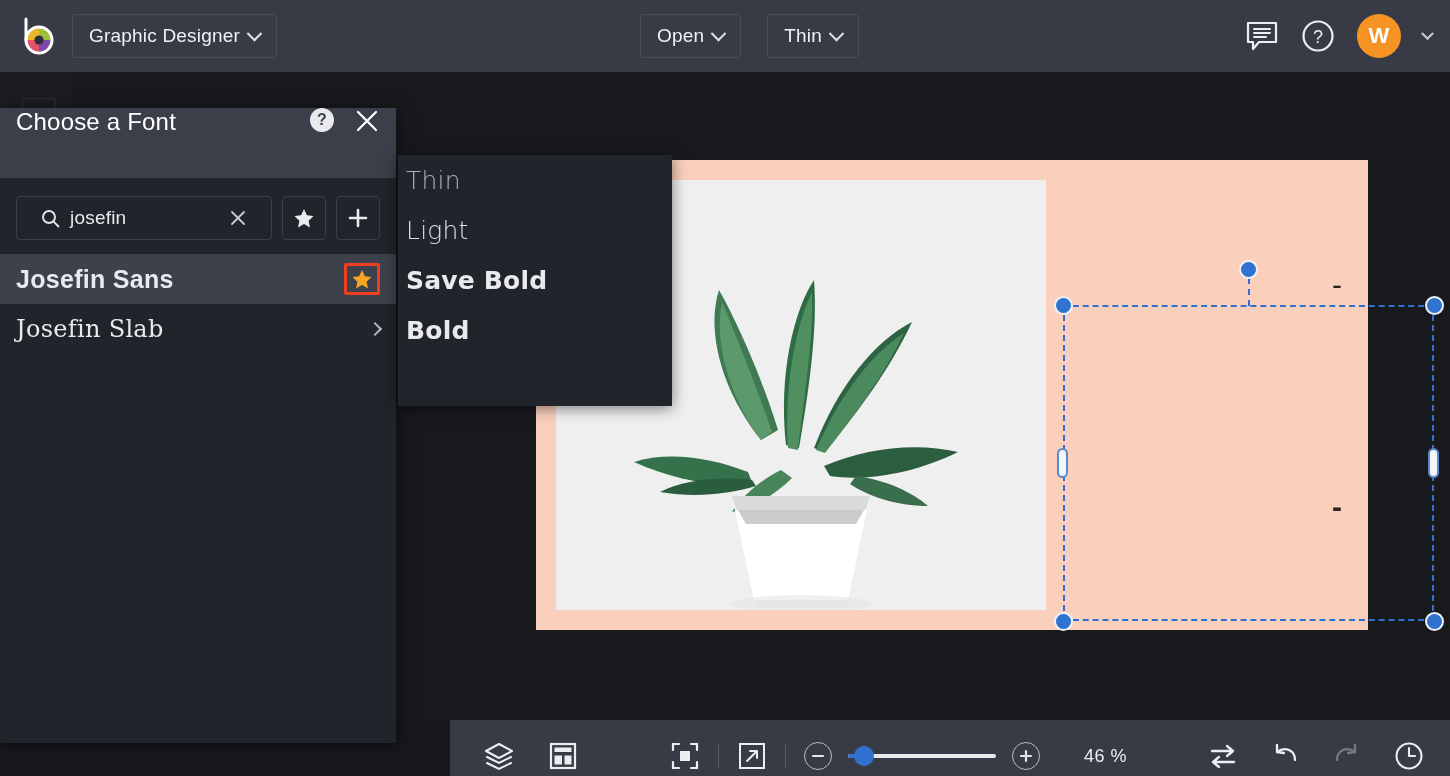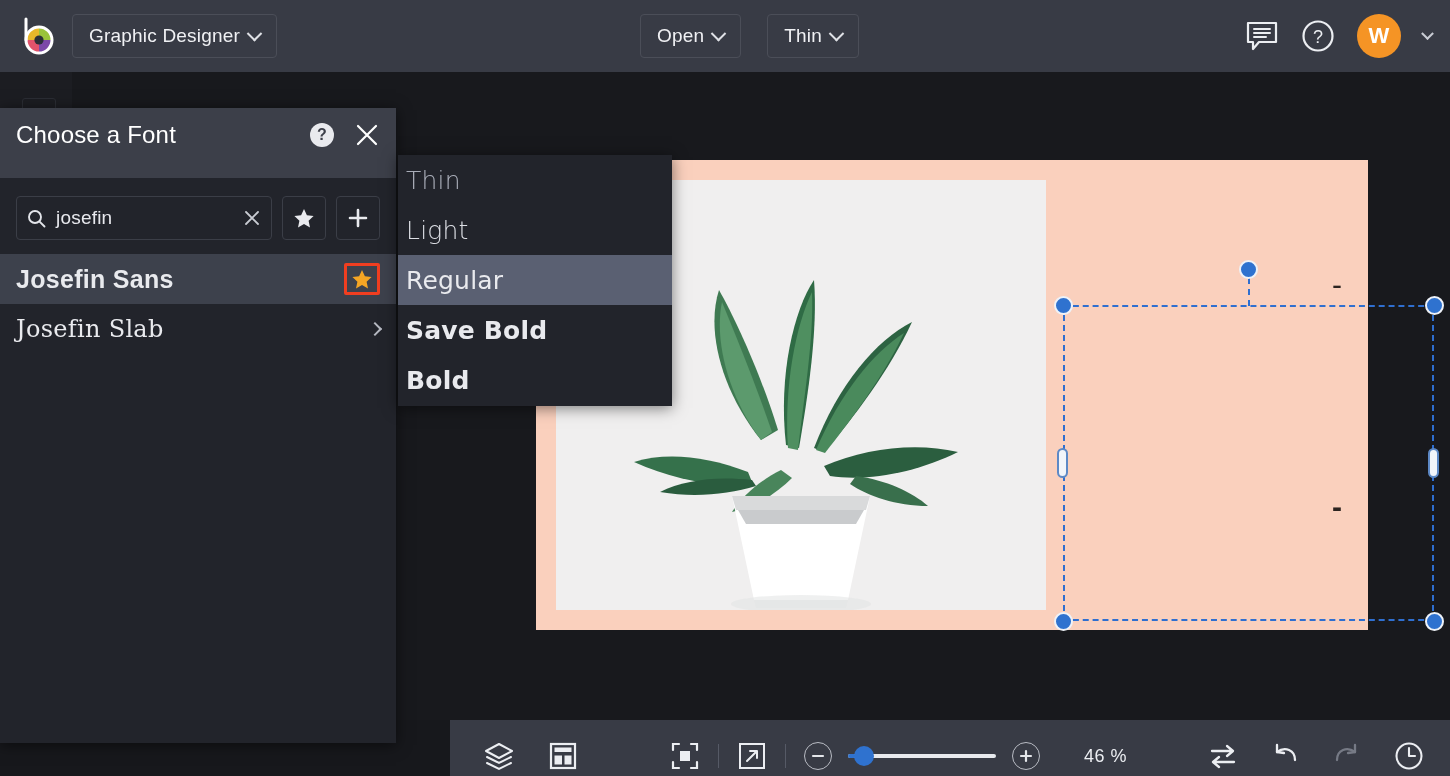--- a/index.html
+++ b/index.html
@@ -90,34 +90,34 @@
   .slider-fill { position: absolute; left: 0; width: 8px; height: 4px; background: #2f72cf; border-radius: 2px; }
   .slider-thumb { position: absolute; left: 6px; width: 20px; height: 20px; border-radius: 50%; background: #2f72cf; }
   .zoom-label { color: #eceef2; font-size: 18px; letter-spacing: .5px; margin-left: 28px; }
 
   
   .font-panel {
     position: absolute; left: 0; top: 108px; width: 396px; height: 635px;
     background: #22242b; box-shadow: 0 2px 14px rgba(0,0,0,.55);
   }
   .fp-header {
-    height: 70px; background: #3c3f49; display: flex; align-items: center;
+    height: 70px; background: #3c3f49; display: flex; align-items: flex-start;
     padding: 0 16px 16px 16px;
   }
   .fp-title { color: #ffffff; font-size: 24px; flex: 1; letter-spacing: .2px; }
   .fp-help {
     width: 24px; height: 24px; border-radius: 50%; background: #e9eaee; color: #3c3f49;
     font-size: 16px; font-weight: bold; display: flex; align-items: center; justify-content: center;
     margin-right: 20px; cursor: pointer;
   }
   .fp-body { padding: 18px 16px 0 16px; }
   .search-row { display: flex; gap: 10px; }
   .search-box {
     flex: 1; height: 44px; border: 1px solid #3b3e47; border-radius: 4px;
-    display: flex; align-items: center; padding: 0 10px; gap: 10px; background: #22242b;
+    display: flex; align-items: center; padding: 0 24px; gap: 10px; background: #22242b;
   }
   .search-val { flex: 1; color: #e8e9ee; font-size: 19px; letter-spacing: .2px; }
   .sq-btn {
     width: 44px; height: 44px; border: 1px solid #3b3e47; border-radius: 4px; background: #22242b;
     display: flex; align-items: center; justify-content: center; cursor: pointer;
   }
   .font-list { margin-top: 14px; }
   .font-row {
     height: 50px; display: flex; align-items: center; padding: 0 16px;
     color: #e9eaee; cursor: pointer;
@@ -399,23 +399,20 @@
     </div>
   </div>
 
   <div class="weights">
     <div class="w-item w-thin">
       <span>Thin</span>
     </div>
     <div class="w-item w-light">
       <span>Light</span>
     </div>
-    <div class="w-item w-regular selected">
-      <span>Regular</span>
-    </div>
     <div class="w-item w-semi">
       <span>Save Bold</span>
     </div>
     <div class="w-item w-bold">
       <span>Bold</span>
     </div>
   </div>
 
 </div>
 

